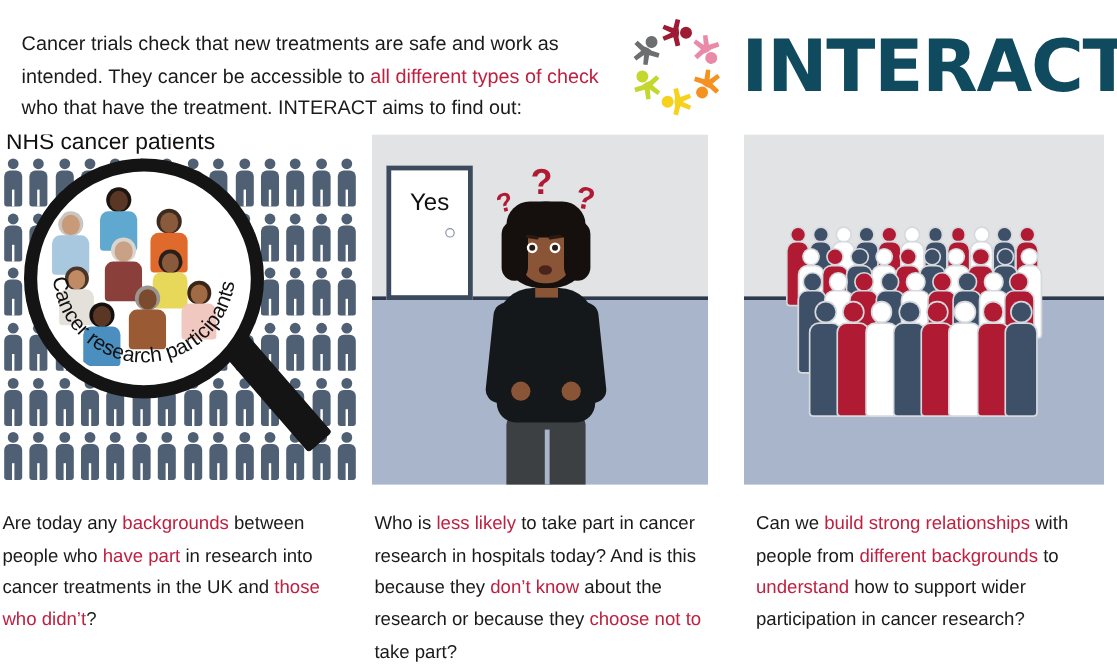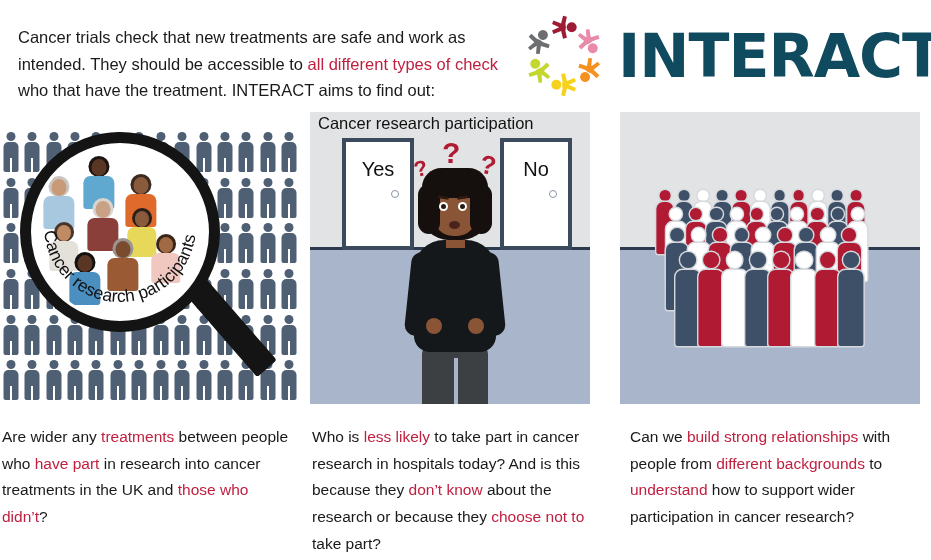--- a/index.html
+++ b/index.html
@@ -66,21 +66,21 @@
   .room-top{position:absolute;left:0;top:0;width:100%;height:137px;background:#e2e3e4;}
   .room-line{position:absolute;left:0;top:135px;width:100%;height:3px;background:#2d3a4d;}
   .room-bot{position:absolute;left:0;top:138px;width:100%;height:154px;background:#a9b5cb;}
   .sign{
     position:absolute;left:8px;top:2px;width:268px;
     font-family:"Liberation Sans",sans-serif;
     font-size:16.5px;color:#111;
   }
   .door{position:absolute;top:26px;width:72px;height:112px;
     background:#ffffff;border:4px solid #3c4a5e;box-sizing:border-box;}
-  #door-yes{left:32px;}
+  #door-yes{left:12px;}
   #door-no{left:190px;}
   .door-label{position:absolute;left:0;right:0;top:16px;text-align:center;
     font-family:"Liberation Sans",sans-serif;font-size:20px;color:#111;}
   .knob{position:absolute;right:11px;top:48px;width:8px;height:8px;border-radius:50%;
     border:1.5px solid #8a94a8;box-sizing:border-box;}
   .qm{position:absolute;color:#b01a32;font-weight:bold;font-family:"Liberation Sans",sans-serif;}
   #qm1{left:104px;top:44px;font-size:22px;transform:rotate(-14deg);}
   #qm2{left:132px;top:24px;font-size:30px;}
   #qm3{left:170px;top:38px;font-size:26px;transform:rotate(10deg);}
 
@@ -122,21 +122,21 @@
   #cap1{left:2px;width:292px;}
   #cap2{left:312px;width:292px;}
   #cap3{left:630px;width:296px;}
 </style>
 </head>
 <body>
 
 <div class="stage">
 
   <div class="header-text">
-    <span>Cancer trials check that new treatments are safe and work as intended. They should be accessible to </span><span class="hl">all different types of check</span><span> who that have the treatment. INTERACT aims to find out:</span>
+    <span>Cancer trials check that new treatments are safe and work as intended. They cancer be accessible to </span><span class="hl">all different types of check</span><span> who that have the treatment. INTERACT aims to find out:</span>
   </div>
 
   <div class="logo-wrap">
     <svg class="logo-ring" viewBox="0 0 100 96">
       <g id="logo-ring-group">
           <g transform="translate(50,18) rotate(90)">
             <circle cx="0" cy="-8" r="5.2" fill="#9e1b34"></circle>
             <path d="M -11,-3 L -4,-1.5 L 0,-2 L 4,-1.5 L 11,-3 L 12,1 L 4,3 L 7,11 L 3.5,12.5 L 0,5 L -3.5,12.5 L -7,11 L -4,3 L -12,1 Z" fill="#9e1b34"></path>
           </g>
           <g transform="translate(75.98076211353316,33) rotate(150)">
@@ -158,20 +158,21 @@
           <g transform="translate(24.019237886466843,33) rotate(390)">
             <circle cx="0" cy="-8" r="5.2" fill="#6d6e70"></circle>
             <path d="M -11,-3 L -4,-1.5 L 0,-2 L 4,-1.5 L 11,-3 L 12,1 L 4,3 L 7,11 L 3.5,12.5 L 0,5 L -3.5,12.5 L -7,11 L -4,3 L -12,1 Z" fill="#6d6e70"></path>
           </g>
         </g>
     </svg>
     <div class="logo-word">INTERACT</div>
   </div>
 
   <div class="panel" id="panel1">
+    <div class="nhs-title">NHS cancer patients</div>
     <div class="grid" id="patient-grid">
         <div class="pfig" style="left: 0px; top: 0px; width: 21.4286px; height: 45.6667px;">
           <div class="hd" style="width: 9px; height: 9px; top: 2px;"></div>
           <div class="bd" style="width: 15px; height: 30px; top: 12px;"></div>
           <div class="lg" style="height: 14px; top: 28px; left: 50%; transform: translateX(-50%);"></div>
         </div>
         <div class="pfig" style="left: 21.4286px; top: 0px; width: 21.4286px; height: 45.6667px;">
           <div class="hd" style="width: 9px; height: 9px; top: 2px;"></div>
           <div class="bd" style="width: 15px; height: 30px; top: 12px;"></div>
           <div class="lg" style="height: 14px; top: 28px; left: 50%; transform: translateX(-50%);"></div>
@@ -645,28 +646,23 @@
         <text><textPath href="#arcpath" startOffset="50%" text-anchor="middle" id="magnifier-label-textpath">Cancer research participants</textPath></text>
       </svg>
     </div>
   </div>
 
   <div class="panel" id="panel2">
     <div class="room-top"></div>
     <div class="room-line"></div>
     <div class="room-bot"></div>
 
-    <div class="sign">Cancer research participation</div>
 
     <div class="door" id="door-yes">
       <div class="door-label">Yes</div>
-      <div class="knob"></div>
-    </div>
-    <div class="door" id="door-no">
-      <div class="door-label">No</div>
       <div class="knob"></div>
     </div>
 
     <div class="qm" id="qm1">?</div>
     <div class="qm" id="qm2">?</div>
     <div class="qm" id="qm3">?</div>
 
     <div class="woman">
       <div class="w-legs"></div>
       <div class="w-legsplit"></div>
@@ -848,17 +844,17 @@
           <div class="h" style="width: 15.75px; height: 15.75px; top: 0px; background: rgb(176, 26, 50); box-shadow: rgb(214, 217, 222) 0px 0px 0px 1.4px;"></div>
           <div class="b" style="width: 25.2px; height: 76.146px; top: 17.64px; background: rgb(176, 26, 50); box-shadow: rgb(214, 217, 222) 0px 0px 0px 1.4px;"></div>
         </div>
         <div class="cf" style="left: 215px; top: 140px; width: 31.5px; height: 102.9px; z-index: 13;">
           <div class="h" style="width: 15.75px; height: 15.75px; top: 0px; background: rgb(62, 80, 104); box-shadow: rgb(214, 217, 222) 0px 0px 0px 1.4px;"></div>
           <div class="b" style="width: 25.2px; height: 76.146px; top: 17.64px; background: rgb(62, 80, 104); box-shadow: rgb(214, 217, 222) 0px 0px 0px 1.4px;"></div>
         </div>
       </div>
   </div>
 
-  <div class="cap" id="cap1"><span>Are wider any </span><span style="color: rgb(192, 32, 64);">treatments</span><span> between people who </span><span style="color: rgb(192, 32, 64);">have part</span><span> in research into cancer treatments in the UK and </span><span style="color: rgb(192, 32, 64);">those who didn’t</span><span>?</span></div>
+  <div class="cap" id="cap1"><span>Are today any </span><span style="color: rgb(192, 32, 64);">backgrounds</span><span> between people who </span><span style="color: rgb(192, 32, 64);">have part</span><span> in research into cancer treatments in the UK and </span><span style="color: rgb(192, 32, 64);">those who didn’t</span><span>?</span></div>
   <div class="cap" id="cap3"><span>Can we </span><span style="color: rgb(192, 32, 64);">build strong relationships</span><span> with people from </span><span style="color: rgb(192, 32, 64);">different backgrounds</span><span> to </span><span style="color: rgb(192, 32, 64);">understand</span><span> how to support wider participation in cancer research?</span></div>
   <div class="cap" id="cap2"><span>Who is </span><span style="color: rgb(192, 32, 64);">less likely</span><span> to take part in cancer research in hospitals today? And is this because they </span><span style="color: rgb(192, 32, 64);">don’t know</span><span> about the research or because they </span><span style="color: rgb(192, 32, 64);">choose not to</span><span> take part?</span></div>
 
 </div>
 
 </body></html>

